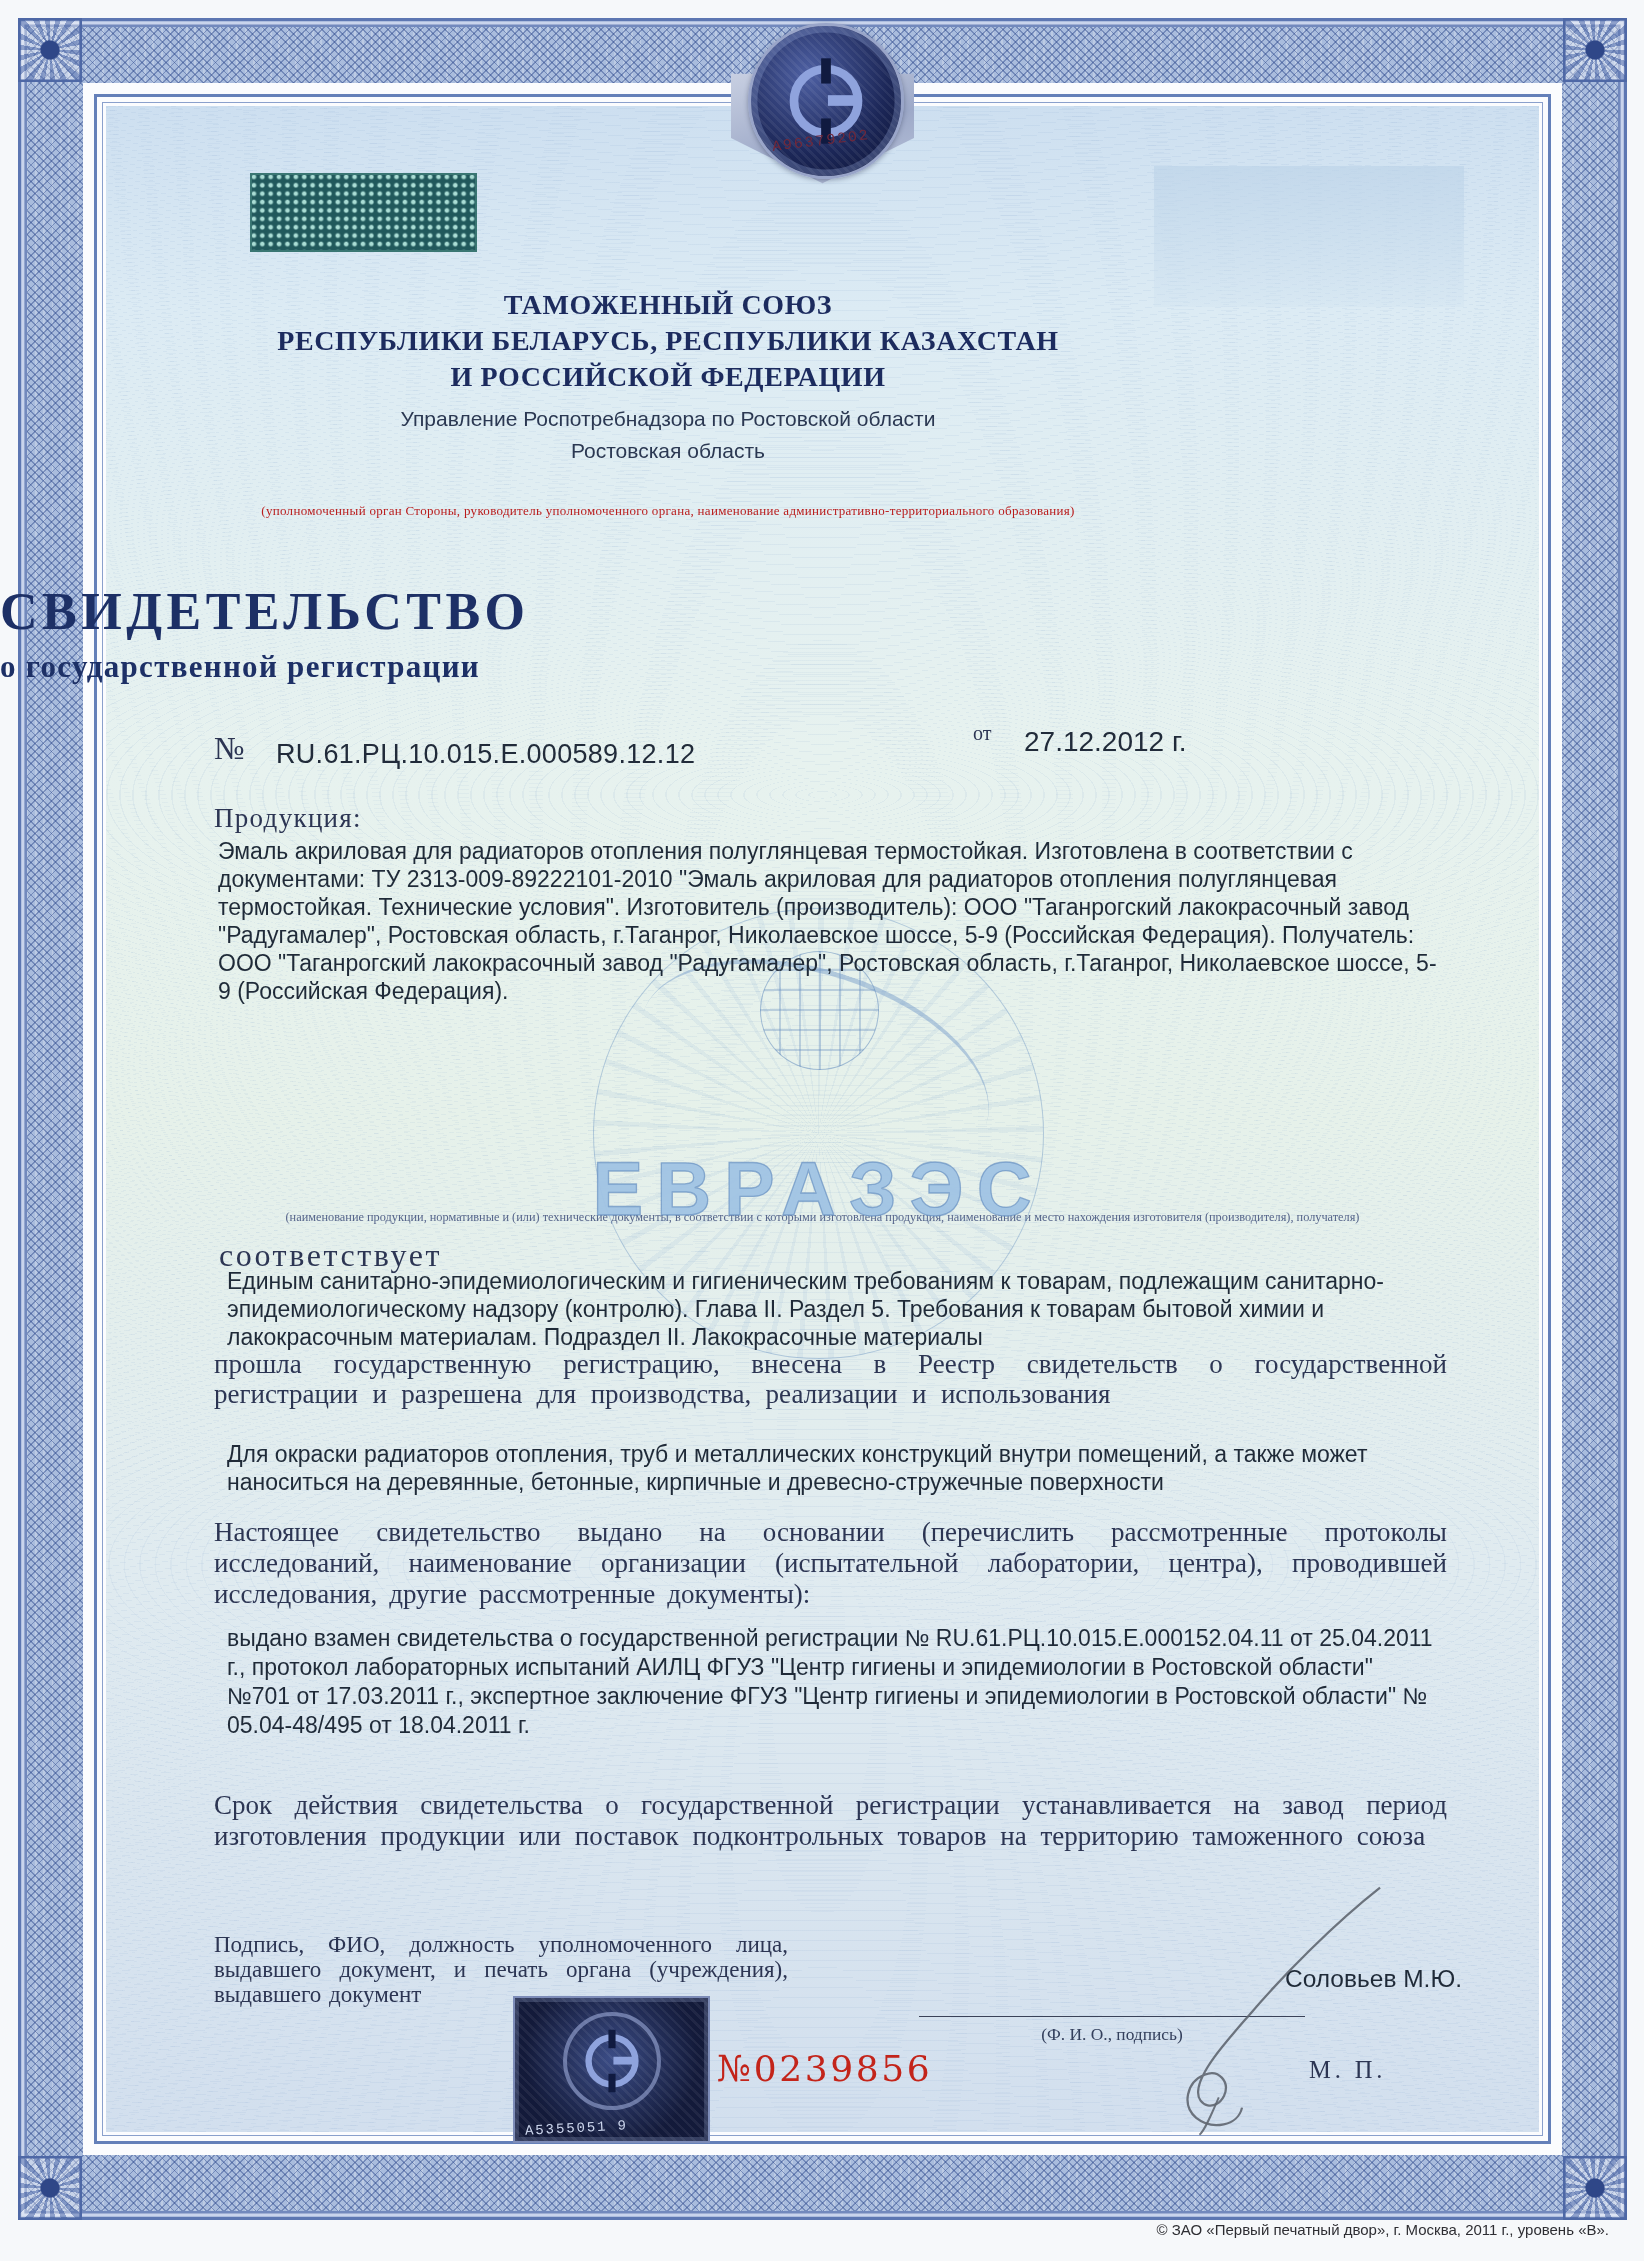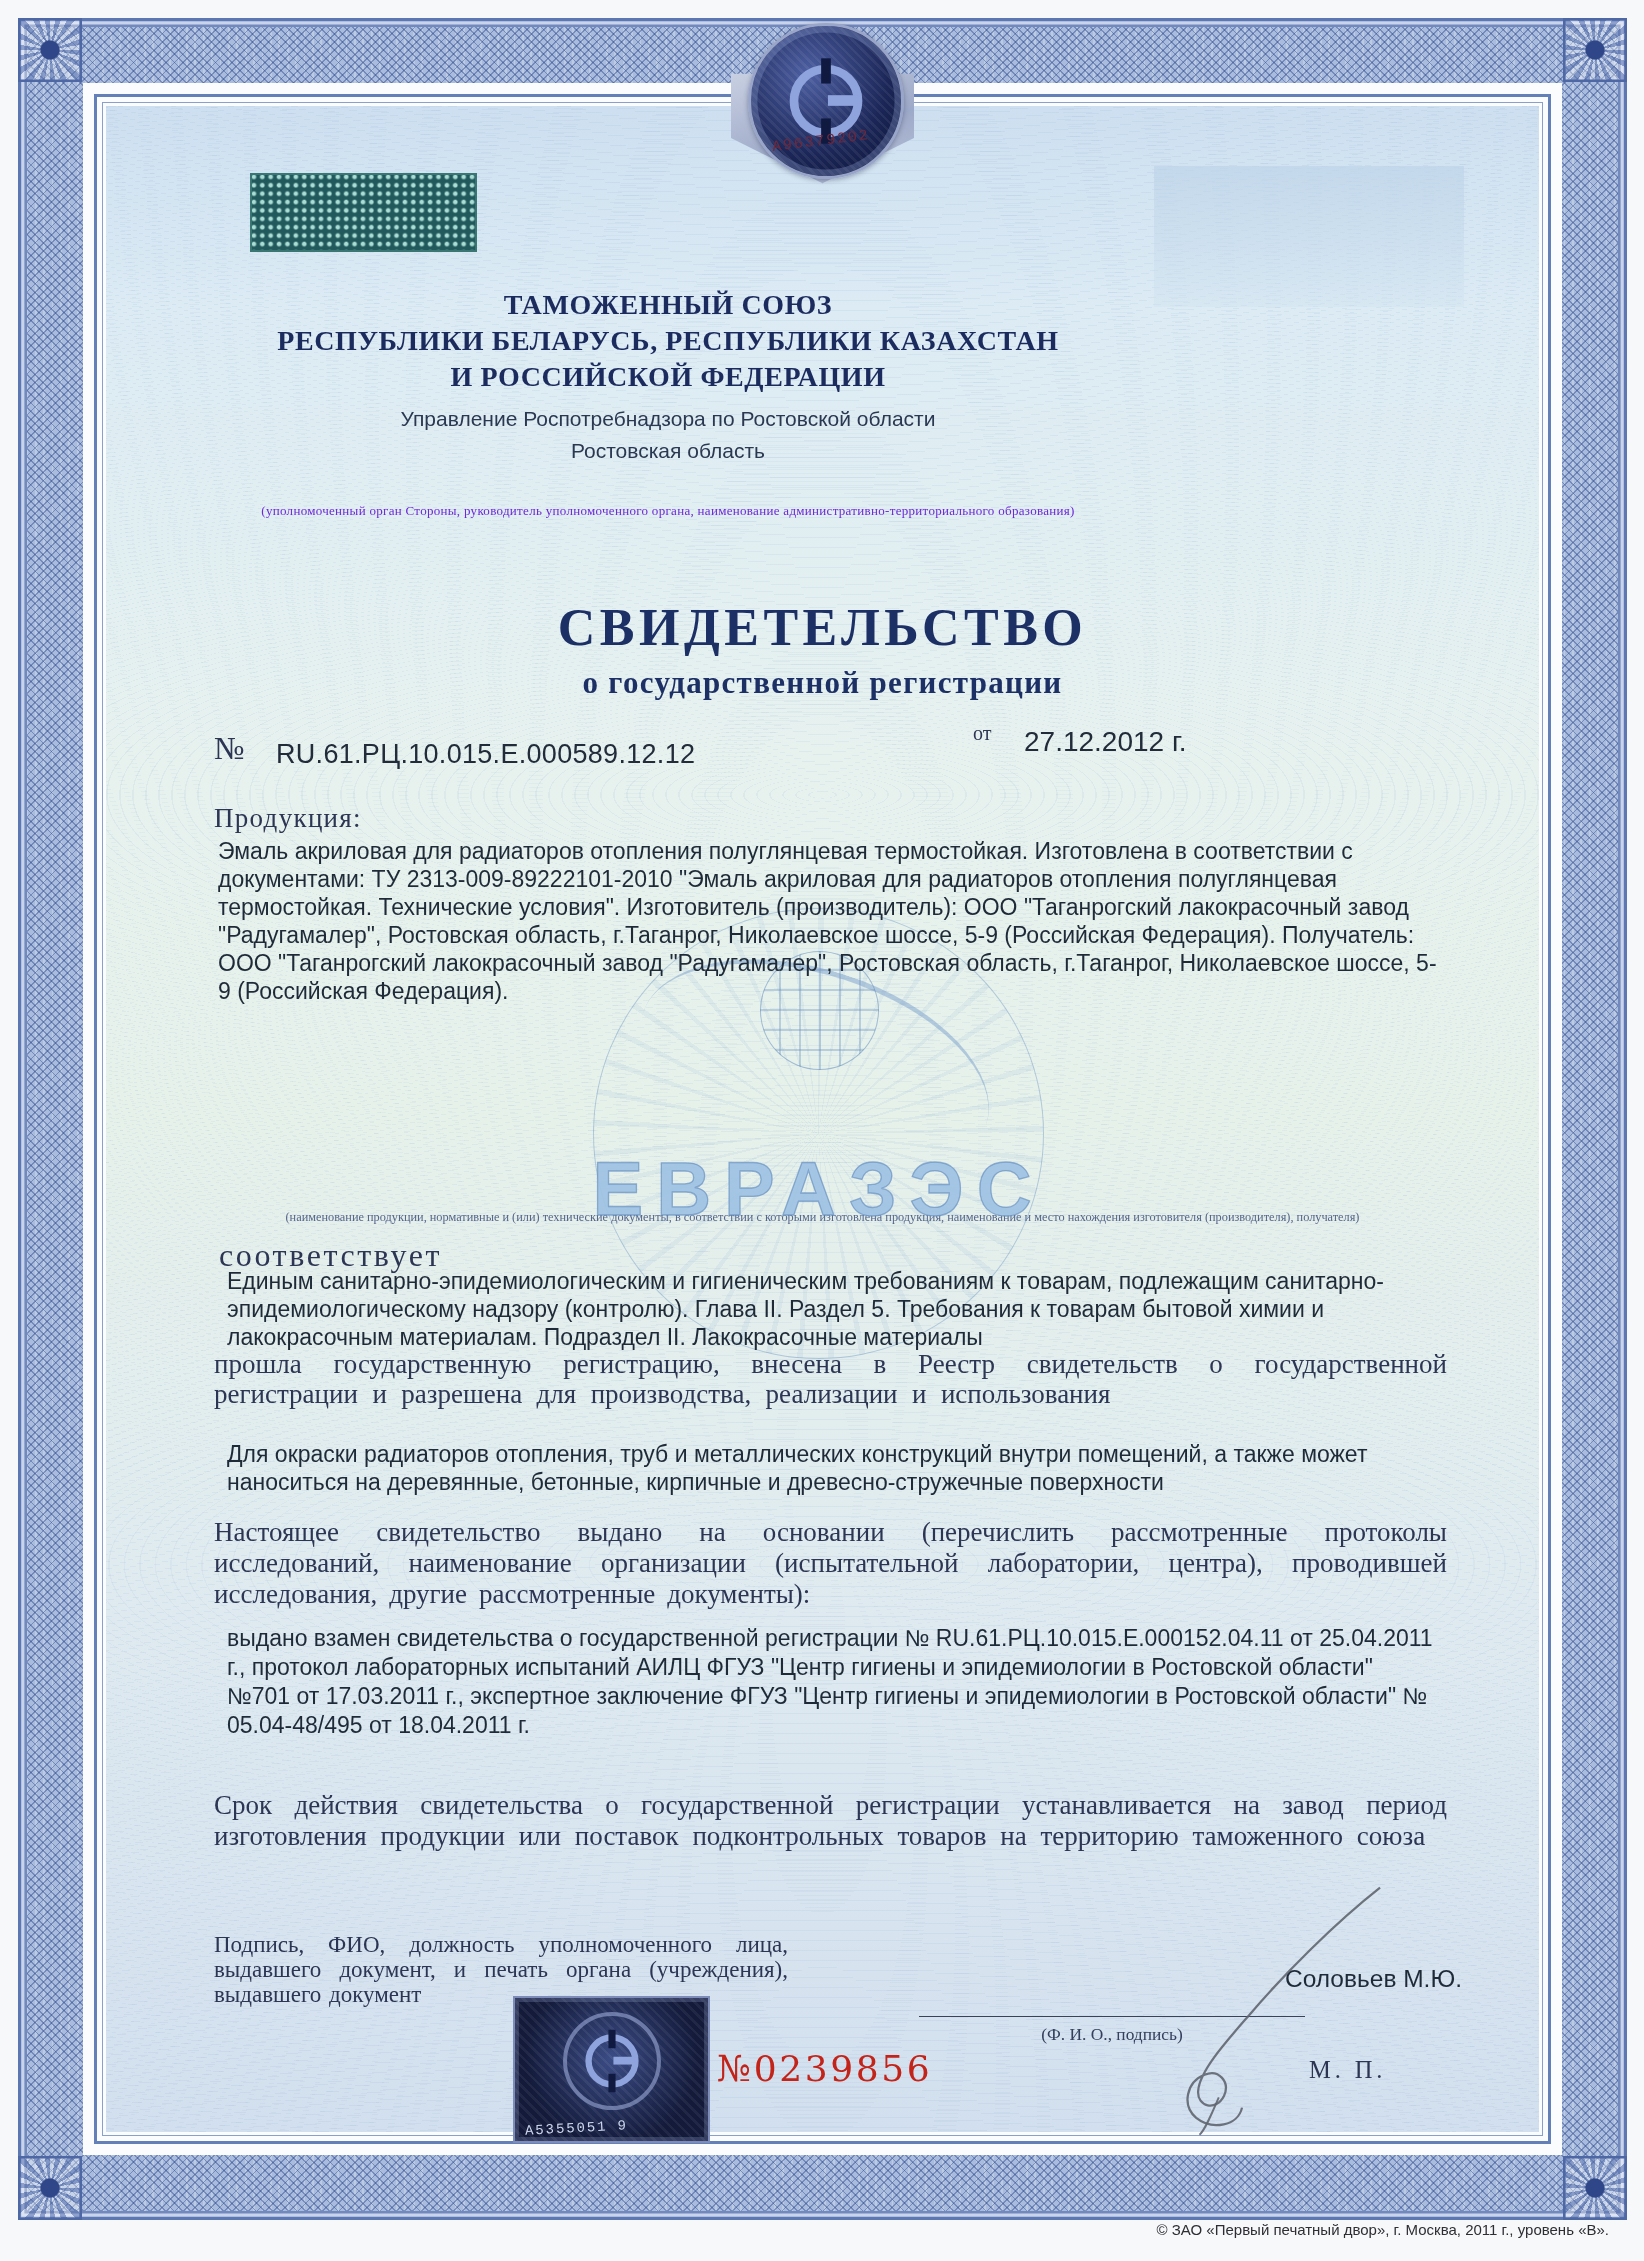--- a/index.html
+++ b/index.html
@@ -95,22 +95,22 @@
   .holo-serial-bottom{
     position:absolute;left:10.3px;bottom:5.2px;transform:rotate(-3deg);
     font-family:"Liberation Mono","DejaVu Sans Mono",monospace;
     font-size:14px;color:#cdd7ee;letter-spacing:1.9px;
   }
   
   .header-block{position:absolute;top:287px;left:0;width:1336px;text-align:center;z-index:3;}
   .union{font-weight:bold;font-size:28px;line-height:36px;color:#1c2b5e;letter-spacing:0.6px;}
   .authority{font-family:"Liberation Sans","DejaVu Sans",sans-serif;font-size:21px;line-height:32px;color:#2b3852;}
   .authority-first{margin-top:7.7px;}
-  .head-caption{margin-top:36px;font-size:13px;color:#6d28d9;letter-spacing:0.3px;}
-  .title-block{position:absolute;top:582px;left:0;width:1645px;text-align:center;z-index:3;margin-top:16px;}
+  .head-caption{margin-top:36px;font-size:13px;color:#b91c1c;letter-spacing:0.3px;}
+  .title-block{position:absolute;top:582px;left:0;width:1645px;text-align:left;z-index:3;}
   .doc-title{font-weight:bold;font-size:52px;line-height:59px;color:#1d3066;letter-spacing:4.5px;}
   .doc-subtitle{font-weight:bold;font-size:31px;margin-top:7.7px;color:#1d3066;letter-spacing:1.3px;}
   
   .num-label{position:absolute;left:214px;top:730px;font-size:32px;color:#46507a;z-index:3;}
   .num-value{position:absolute;left:276px;top:739px;font-family:"Liberation Sans","DejaVu Sans",sans-serif;font-size:27px;color:#212b3a;letter-spacing:0.3px;z-index:3;}
   .date-label{position:absolute;left:973px;top:722px;font-size:20px;color:#46507a;z-index:3;}
   .date-value{position:absolute;left:1024px;top:726px;font-family:"Liberation Sans","DejaVu Sans",sans-serif;font-size:28px;color:#212b3a;z-index:3;}
   
   .tpl{font-family:"Liberation Serif","DejaVu Serif",serif;color:#2c3553;z-index:3;}
   .fill{font-family:"Liberation Sans","DejaVu Sans",sans-serif;color:#1f2a38;z-index:3;}

